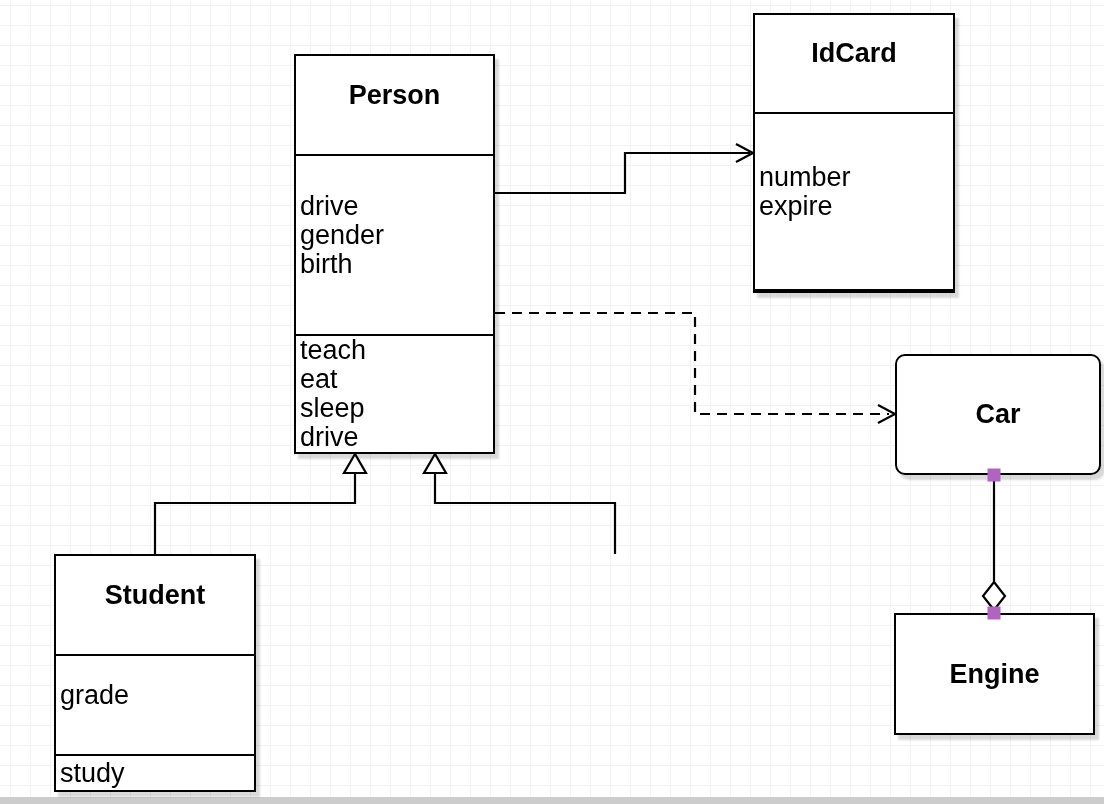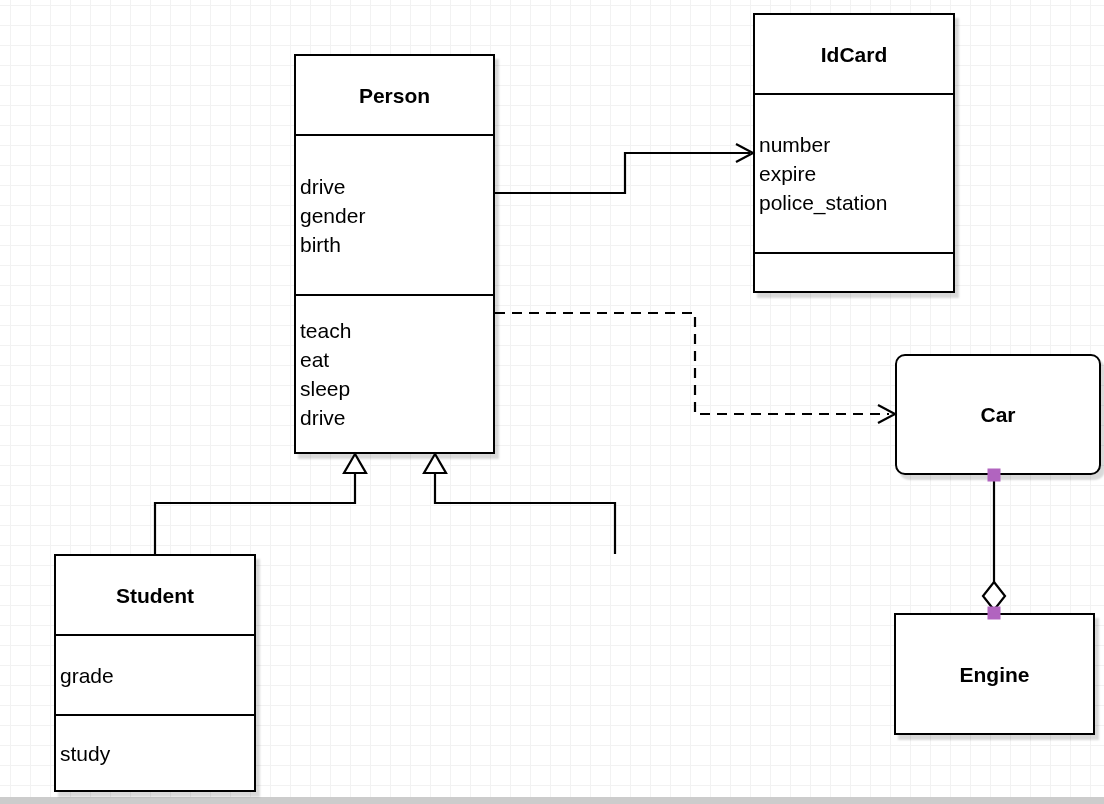--- a/index.html
+++ b/index.html
@@ -25,24 +25,24 @@
     background:#ffffff;
     border:2.5px solid #000000;
     box-sizing:border-box;
     box-shadow:4px 5px 2px rgba(0,0,0,0.15);
     display:flex;flex-direction:column;
   }
   .cmp{
     box-sizing:border-box;
     display:flex;flex-direction:column;justify-content:center;
     padding-left:4px;
-    font-size:21px;line-height:29px;
+    font-size:27px;line-height:29px;
     overflow:hidden;
   }
-  .cmp + .cmp{border-top:2.5px solid #000000;}
+  .cmp + .cmp{border-top:2.5px solid #000000;margin-top:20px;}
   .ttl{
     align-items:center;justify-content:center;
     font-weight:bold;padding-left:0;
   }
   svg.wires{position:absolute;left:0;top:0;z-index:3;pointer-events:none;}
   .cls{z-index:2;}
 </style>
 </head>
 <body>
 
@@ -61,21 +61,20 @@
       <span>sleep</span>
       <span>drive</span>
     </div>
   </div>
 
   <div class="cls" style="left:753px;top:13px;width:202px;height:280px;">
     <div class="cmp ttl" style="height:78px;">IdCard</div>
     <div class="cmp" style="height:159px;">
       <span>number</span>
       <span>expire</span>
-      <span>police_station</span>
     </div>
     <div class="cmp" style="flex:1;"></div>
   </div>
 
   <div class="cls" style="left:895px;top:354px;width:206px;height:121px;border-radius:10px;">
     <div class="cmp ttl" style="flex:1;">Car</div>
   </div>
 
   <div class="cls" style="left:894px;top:613px;width:201px;height:122px;">
     <div class="cmp ttl" style="flex:1;">Engine</div>

